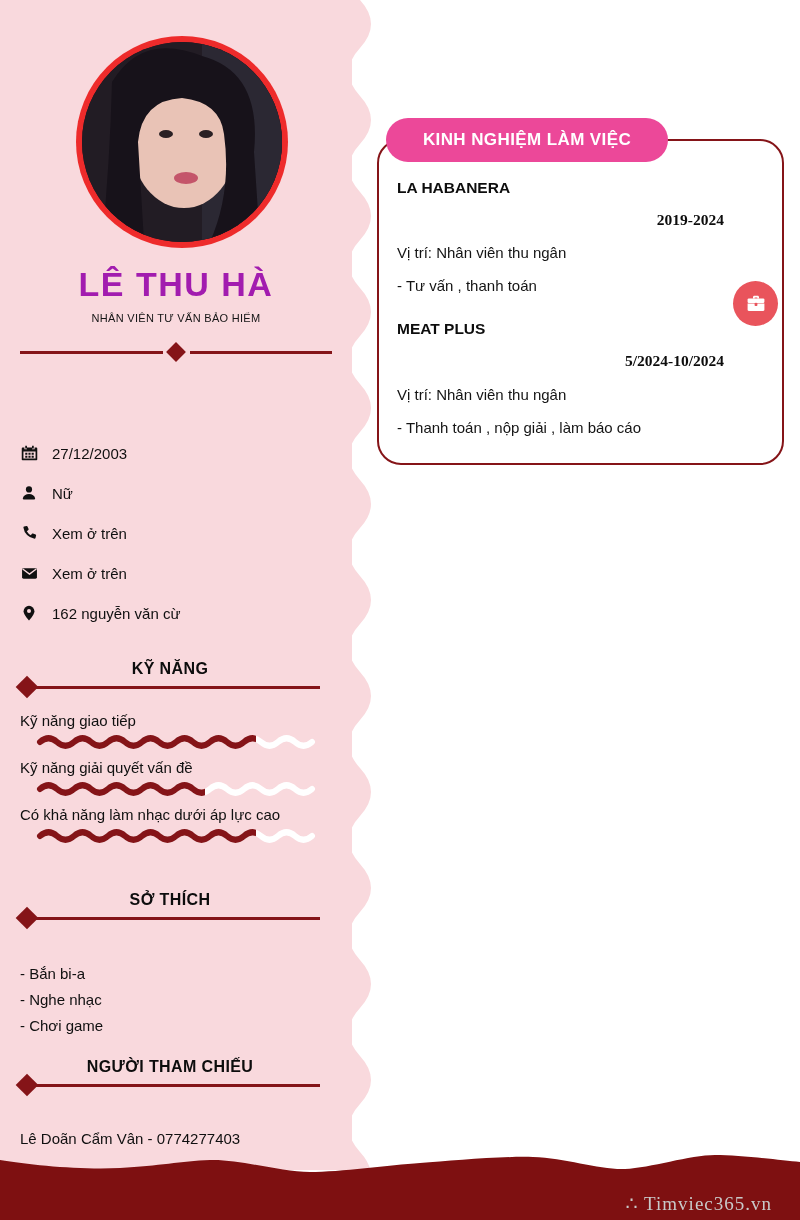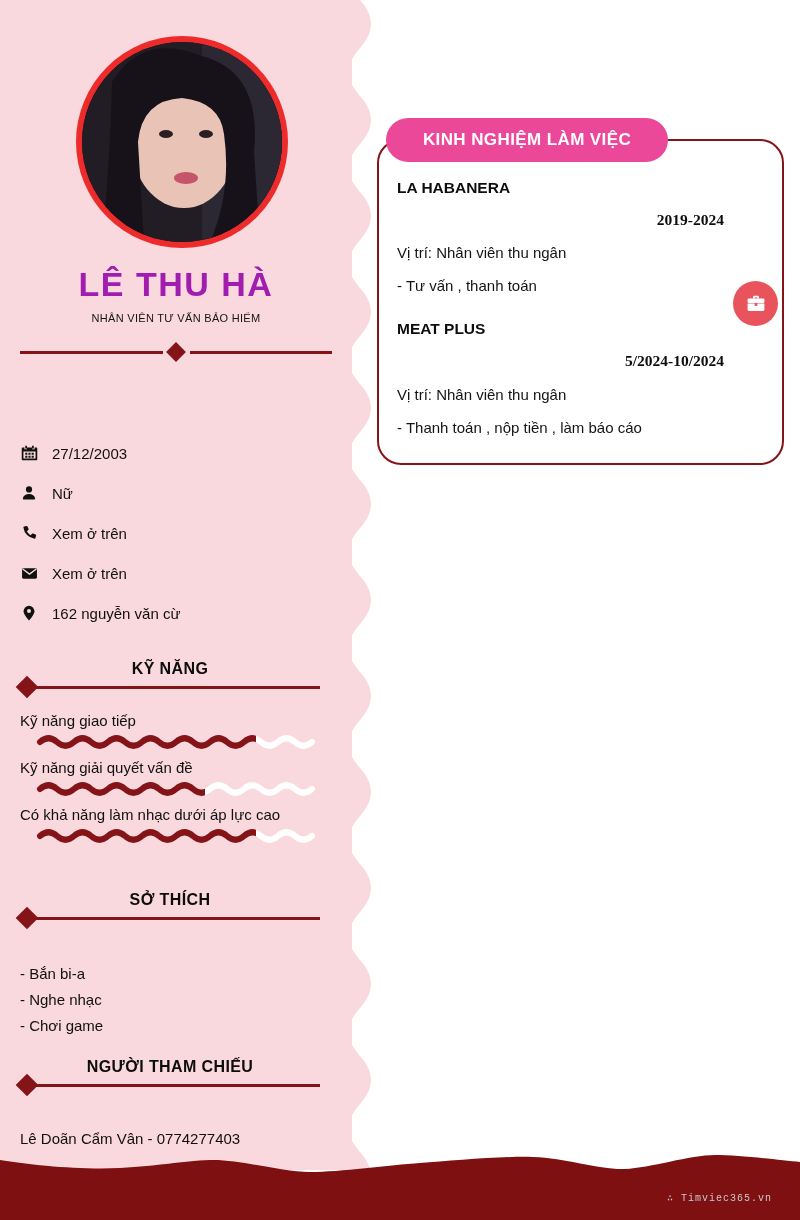--- a/index.html
+++ b/index.html
@@ -70,22 +70,22 @@
   .e-period2{margin-top:14px;}
   .e-position2{margin-top:16px;}
   .e-detail2{margin-top:16px;}
 
   .briefcase-badge{position:absolute;left:733px;top:281px;width:45px;height:45px;border-radius:50%;
     background:#e9545c;display:flex;align-items:center;justify-content:center;z-index:4;}
 
   
   .footer-wave{position:absolute;left:0;top:1150px;width:800px;height:70px;}
   .watermark{position:absolute;right:28px;top:1192px;
-    font-family:Liberation Mono, monospace;
-    font-size:10px;letter-spacing:1px;color:#c9c9c9;z-index:5;}
+    font-family:Liberation Serif, serif;
+    font-size:19px;letter-spacing:1px;color:#c9c9c9;z-index:5;}
 </style>
 </head>
 <body>
 
 <div class="page">
 
   <div class="sidebar-bg"></div>
   <svg class="sidebar-wave" viewBox="0 0 26 1170" preserveAspectRatio="none" aria-hidden="true">
     <path fill="#f9d9dd" d="M0,0 H8
       q22,24 0,48 q-22,24 0,48 q22,24 0,48 q-22,24 0,48
@@ -244,21 +244,21 @@
     <div class="exp-entry">
       <div class="company e-company1">LA HABANERA</div>
       <div class="period e-period1">2019-2024</div>
       <div class="position e-position1">Vị trí: Nhân viên thu ngân</div>
       <div class="detail e-detail1">- Tư vấn , thanh toán</div>
     </div>
     <div class="exp-entry">
       <div class="company e-company2">MEAT PLUS</div>
       <div class="period e-period2">5/2024-10/2024</div>
       <div class="position e-position2">Vị trí: Nhân viên thu ngân</div>
-      <div class="detail e-detail2">- Thanh toán , nộp tiền , làm báo cáo</div>
+      <div class="detail e-detail2">- Thanh toán , nộp giải , làm báo cáo</div>
     </div>
   </div>
   <div class="briefcase-badge">
     <svg width="22" height="22" viewBox="0 0 22 22">
       <path fill="#fff" d="M8 4.2c0-.8.6-1.4 1.4-1.4h3.2c.8 0 1.4.6 1.4 1.4v1.2h-1.7v-.9H9.7v.9H8z"></path>
       <rect x="2.6" y="5.4" width="16.8" height="4.6" rx="1.2" fill="#fff"></rect>
       <path fill="#fff" d="M2.6 10.6h7v1.6c0 .4.3.7.7.7h1.4c.4 0 .7-.3.7-.7v-1.6h7v6.2c0 .7-.5 1.2-1.2 1.2H3.8c-.7 0-1.2-.5-1.2-1.2z"></path>
       <rect x="10.2" y="9.8" width="1.6" height="2.4" rx=".4" fill="#e9545c"></rect>
     </svg>
   </div>

